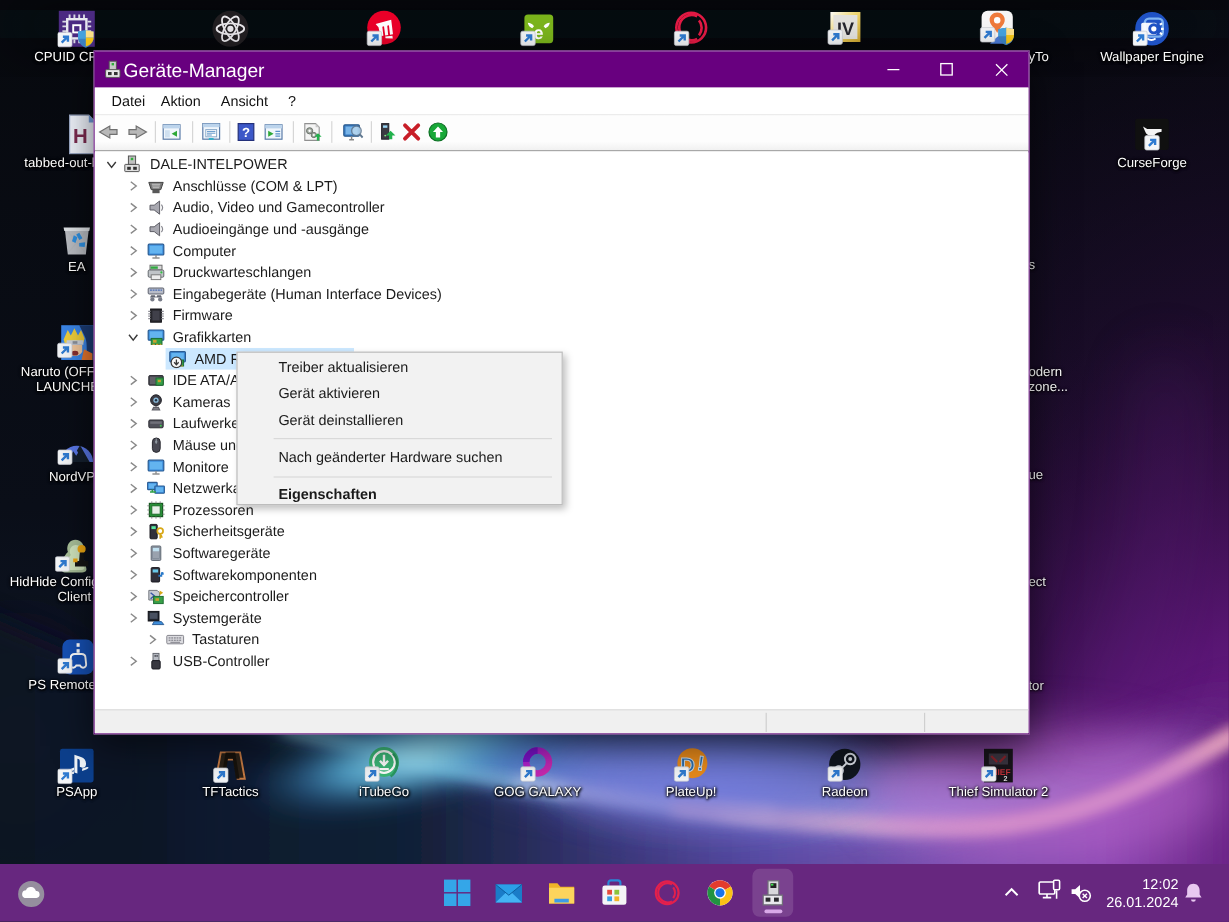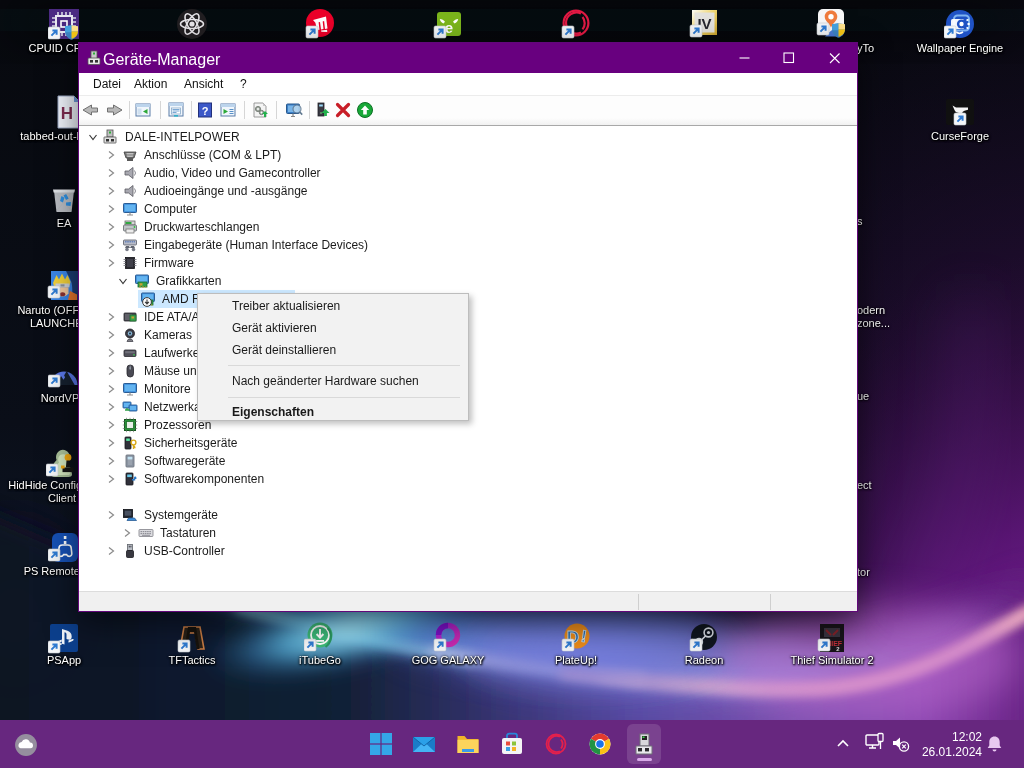--- a/index.html
+++ b/index.html
@@ -528,21 +528,21 @@
             <rect x="7.4" y="4.2" width="1.6" height="1.2"></rect>
             <rect x="9.6" y="4.2" width="1.6" height="1.2"></rect>
             <rect x="11.8" y="4.2" width="1.2" height="1.2"></rect>
           </g>
           <path d="M 4 9 h 3 l 1 2 h -5 z M 9 9 h 3 l 1 2 h -5 z" fill="#606470"></path>
           <circle cx="5" cy="12.5" r="1.8" fill="#787c88"></circle>
           <circle cx="11.5" cy="12.5" r="1.8" fill="#787c88"></circle>
         </svg>
         <span class="abs" style="left:65px;top:2px">Eingabegeräte (Human Interface Devices)</span>
       </div>
-<div class="trow" style="left:12px;top:145px;width:880px">
+<div class="trow" style="left:0;top:145px;width:880px">
         <svg class="abs" style="left:27px;top:4px" width="10" height="10" viewBox="0 0 10 10">
           <path d="M 1.5 3 L 5 7.5 L 8.5 3" fill="none" stroke="#3a3a3a" stroke-width="1.2"></path>
         </svg>
         <svg class="abs" style="left:43px;top:1px" width="16" height="16" viewBox="0 0 16 16">
           <rect x="1.5" y="2" width="13" height="8.5" rx="0.8" fill="#3f8fdc" stroke="#2a5c94" stroke-width="1"></rect>
           <rect x="2.8" y="3.2" width="10.4" height="6" fill="#63b4f0"></rect>
           <rect x="4" y="9" width="9" height="5" fill="#30a048" stroke="#1c6c30" stroke-width="0.8"></rect>
           <rect x="5.5" y="10.2" width="3" height="2.4" fill="#c8a030"></rect>
           <path d="M 5 14 h 2 M 8 14 h 2 M 11 14 h 1.5" stroke="#c8a030" stroke-width="1"></path>
         </svg>
@@ -670,20 +670,33 @@
 <div class="trow" style="left:0;top:343px;width:778px">
         <svg class="abs" style="left:27px;top:4px" width="10" height="10" viewBox="0 0 10 10">
           <path d="M 3 1.5 L 7.5 5 L 3 8.5" fill="none" stroke="#8a8a8a" stroke-width="1.2"></path>
         </svg>
         <svg class="abs" style="left:43px;top:1px" width="16" height="16" viewBox="0 0 16 16">
           <rect x="4" y="2" width="7" height="12" rx="0.8" fill="#30303a" stroke="#16161c" stroke-width="0.8"></rect>
           <rect x="5.2" y="3.5" width="4.6" height="2.6" fill="#68c8e8"></rect>
           <path d="M 10 8 h 2 v -1.2 a 1.2 1.2 0 1 1 2.4 0 v 1.2 h -1.2 v 1.6 h -3.2 z" fill="#2878c8"></path>
         </svg>
         <span class="abs" style="left:65px;top:2px">Softwarekomponenten</span>
+      </div>
+<div class="trow" style="left:0;top:361px;width:778px">
+        <svg class="abs" style="left:27px;top:4px" width="10" height="10" viewBox="0 0 10 10">
+          <path d="M 3 1.5 L 7.5 5 L 3 8.5" fill="none" stroke="#8a8a8a" stroke-width="1.2"></path>
+        </svg>
+        <svg class="abs" style="left:43px;top:1px" width="16" height="16" viewBox="0 0 16 16">
+          <path d="M 2 3 h 7 l 2 2 v 6 h -9 z" fill="#c8ccd4" stroke="#70747c" stroke-width="0.8"></path>
+          <path d="M 3.5 5 l 3 2.5 -3 2.5" fill="none" stroke="#3858a8" stroke-width="1.2"></path>
+          <rect x="6" y="8" width="8" height="6" fill="#38a048" stroke="#1c6c30" stroke-width="0.8"></rect>
+          <rect x="7.5" y="9.5" width="3" height="2.2" fill="#c8a030"></rect>
+          <path d="M 11 3 l 3 2 -3 2" fill="#d8a818"></path>
+        </svg>
+        <span class="abs" style="left:65px;top:2px">Speichercontroller</span>
       </div>
 <div class="trow" style="left:0;top:379px;width:778px">
         <svg class="abs" style="left:27px;top:4px" width="10" height="10" viewBox="0 0 10 10">
           <path d="M 3 1.5 L 7.5 5 L 3 8.5" fill="none" stroke="#8a8a8a" stroke-width="1.2"></path>
         </svg>
         <svg class="abs" style="left:43px;top:1px" width="16" height="16" viewBox="0 0 16 16">
           <rect x="1.5" y="2.5" width="9" height="8" fill="#20242c" stroke="#0c0e14" stroke-width="0.8"></rect>
           <rect x="2.7" y="3.7" width="6.6" height="5" fill="#485060"></rect>
           <path d="M 5 13.5 l 1.5 -2.5 h 6 l 2 2.5 z" fill="#3f8fdc" stroke="#2a5c94" stroke-width="0.8"></path>
           <rect x="6" y="4.5" width="9" height="6" rx="0.6" fill="#3f8fdc" stroke="#2a5c94" stroke-width="0.8" transform="translate(0,0)" opacity="0"></rect>

